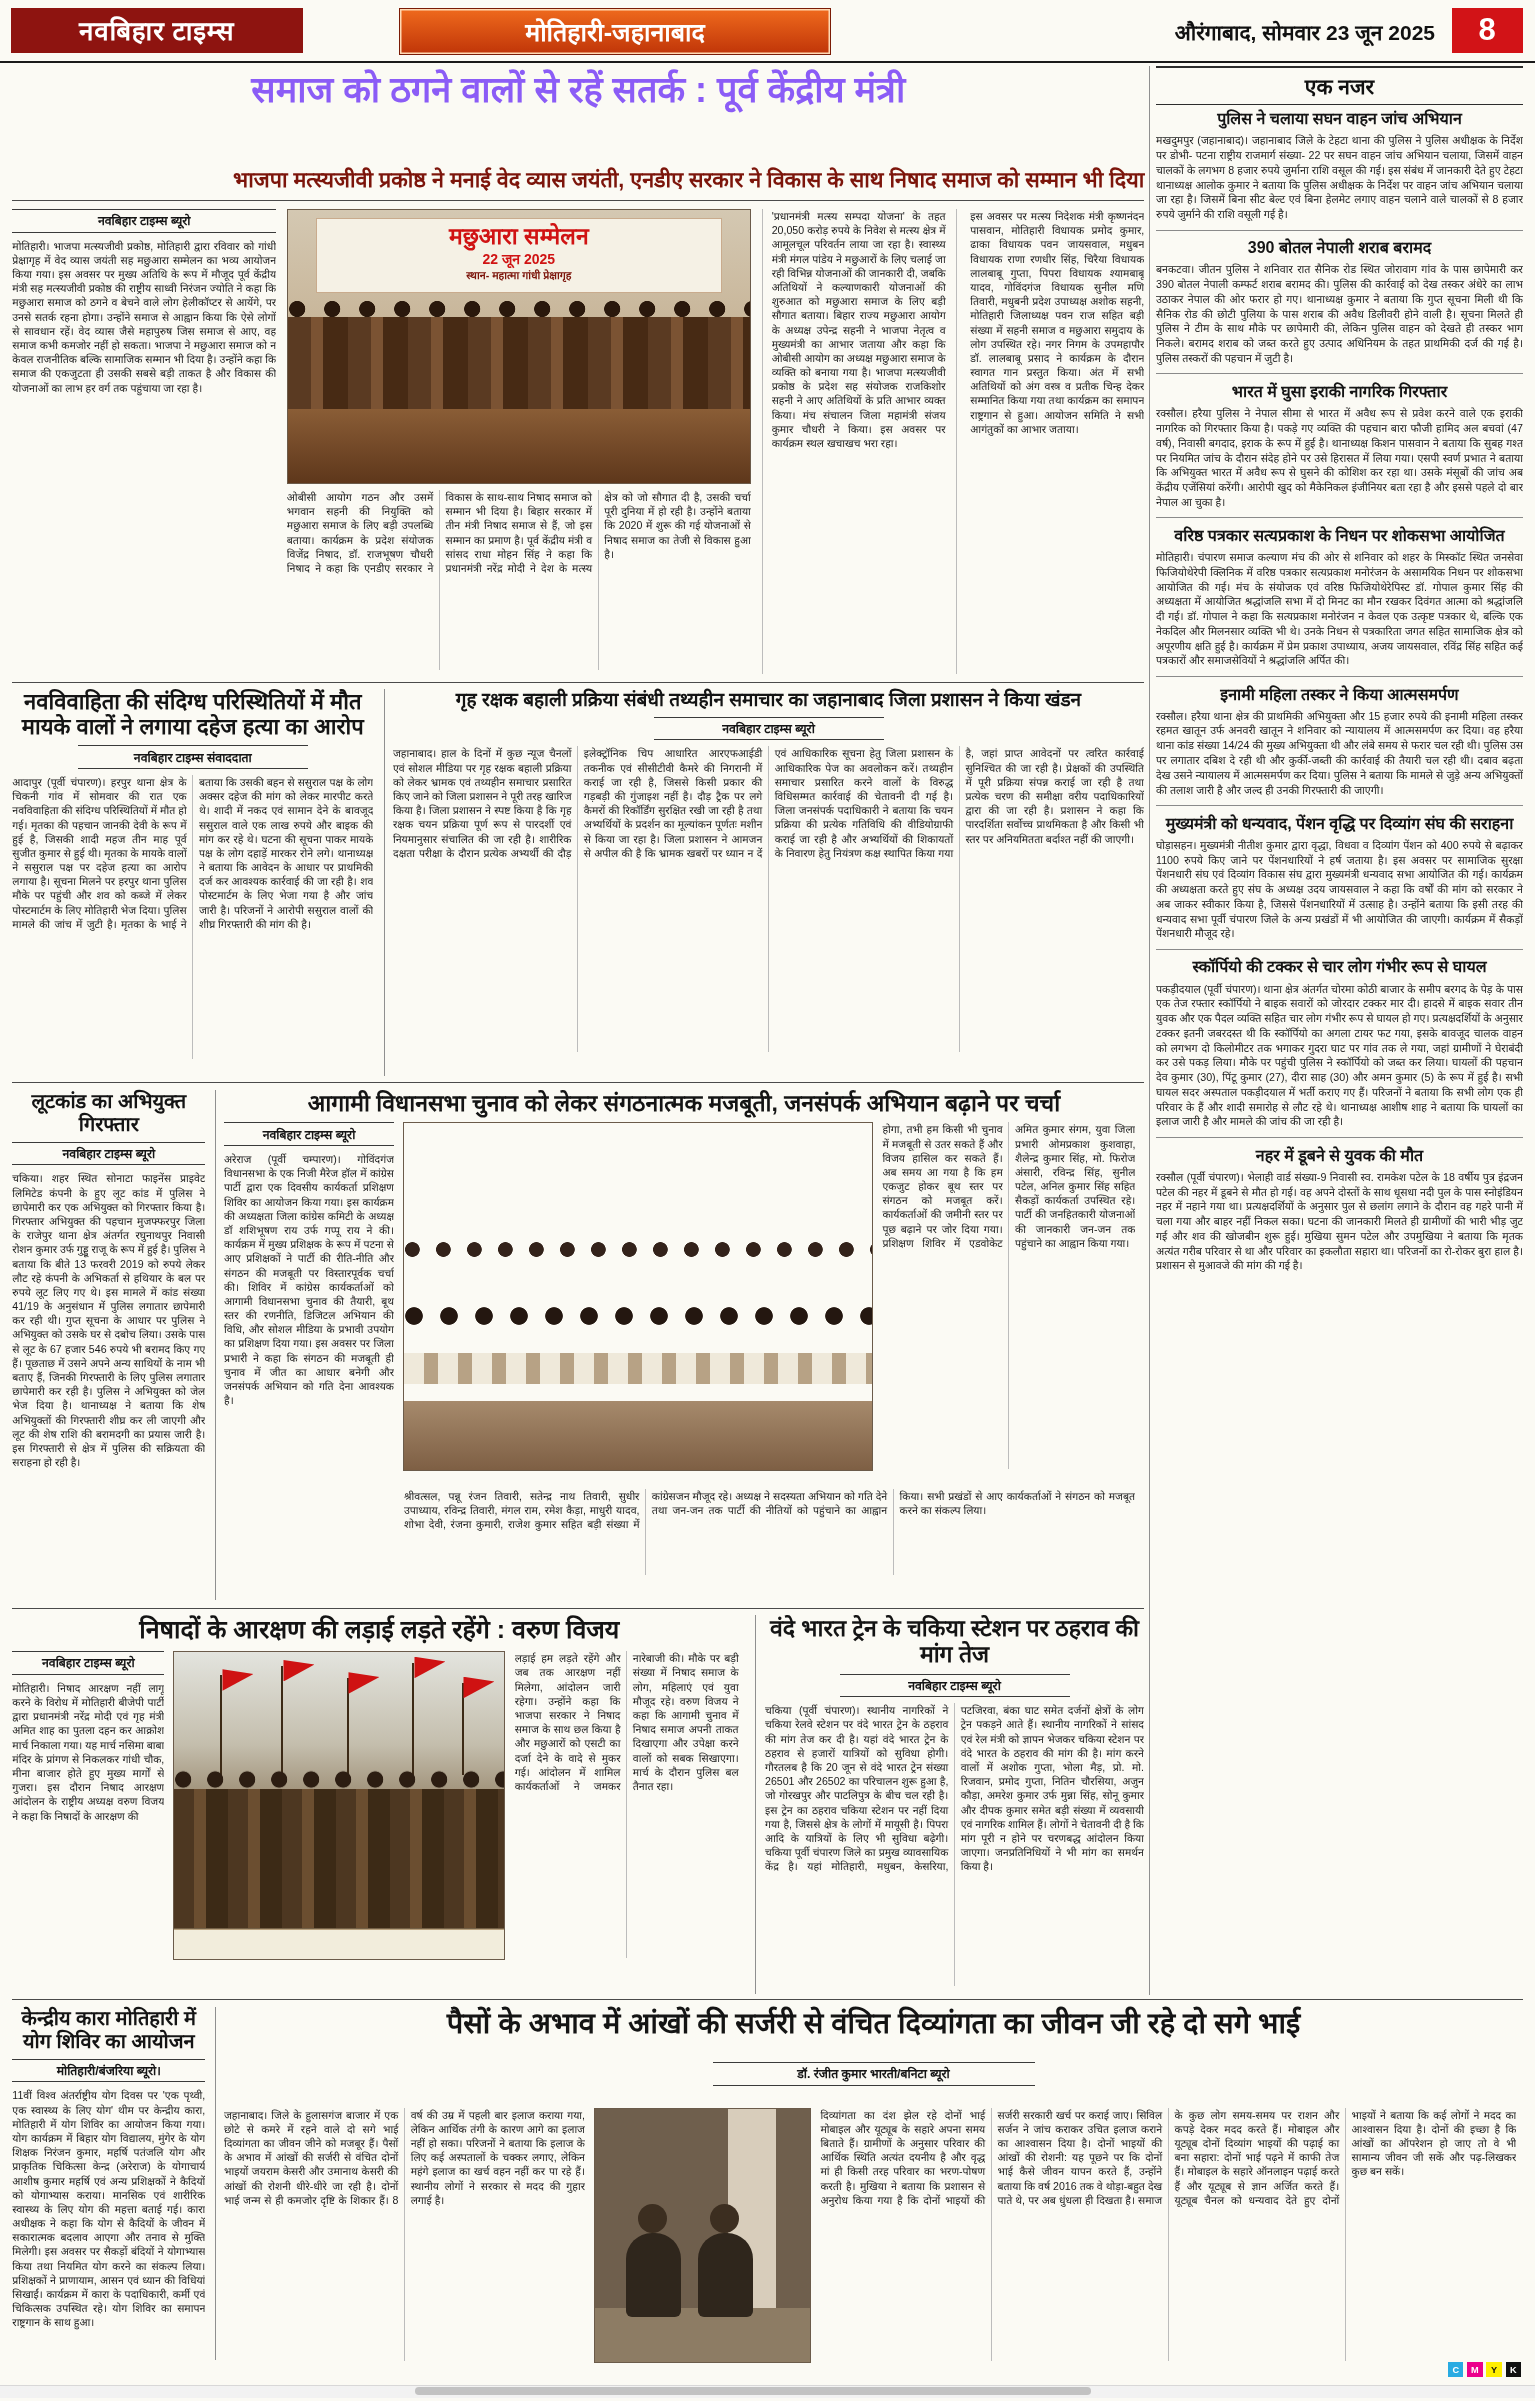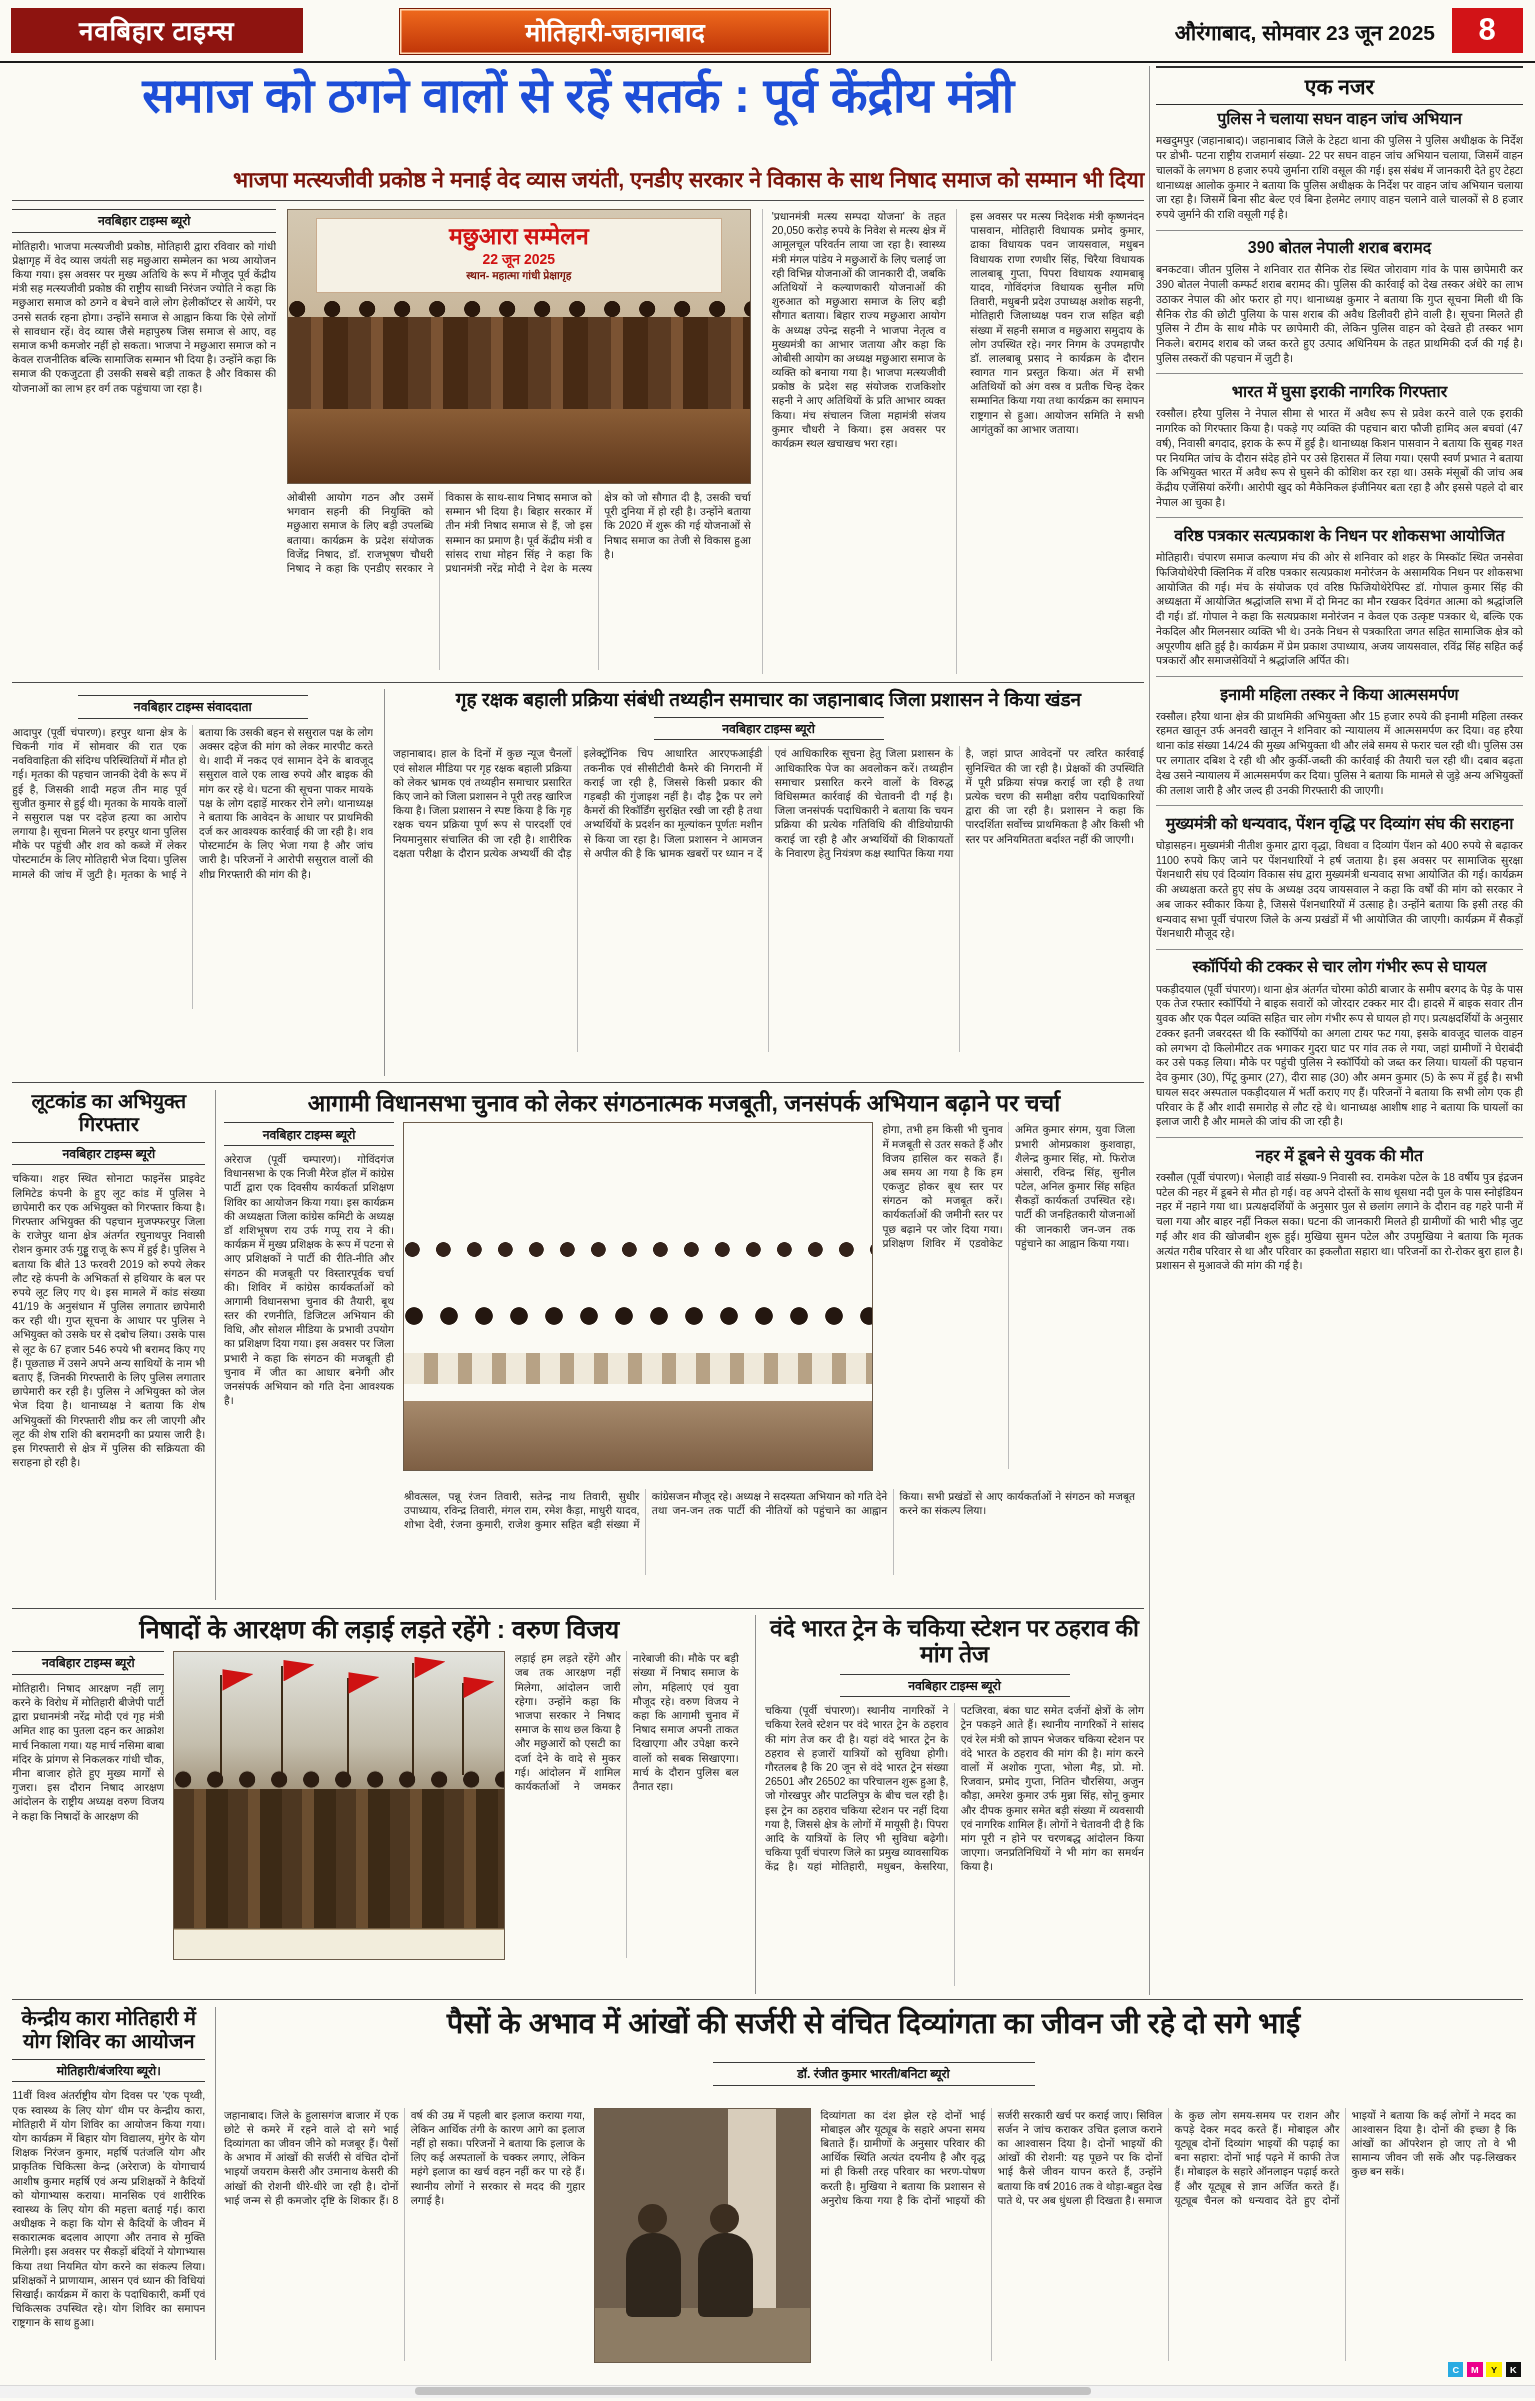--- a/index.html
+++ b/index.html
@@ -14,21 +14,21 @@
   .masthead{position:absolute;left:10.7px;top:7.7px;width:292px;height:45px;background:#8e1410;color:#fff;
     font-size:26px;font-weight:bold;display:flex;align-items:center;justify-content:center;letter-spacing:0.8px}
   .edition{position:absolute;left:399px;top:7.7px;width:430px;height:45px;
     background:linear-gradient(#ef6a1d,#c03508);border:1.5px solid #7a1b05;box-shadow:inset 0 0 0 1.5px #ffd9b3;
     color:#fff;font-size:25px;font-weight:bold;display:flex;align-items:center;justify-content:center}
   .dateline{position:absolute;right:100px;top:18.4px;font-size:21px;font-weight:bold;color:#111}
   .pagenum{position:absolute;right:12.3px;top:7.7px;width:71px;height:45px;background:#d21317;color:#fff;
     font-size:31px;font-weight:bold;display:flex;align-items:center;justify-content:center}
   
   .headline{font-weight:bold;text-align:center;line-height:1.14;color:#141414}
-  .lead-headline{font-size:48px;color:#1d4ed8;line-height:1.05}
+  .lead-headline{font-size:36px;color:#8b5cf6;line-height:1.05}
   .lead-subhead{font-size:21.5px;color:#7c150b;font-weight:bold;text-align:right}
   .byline{font-weight:bold;text-align:center;font-size:12.3px;border-top:1.2px solid #3a3a3a;border-bottom:1.2px solid #3a3a3a;
     padding:2.3px 0;margin:0 0 6.1px 0;overflow:hidden;white-space:nowrap}
   .bodytext{font-size:10.6px;line-height:1.34;text-align:justify;overflow:hidden;color:#1b1b1b}
   .cols2{column-count:2;column-gap:12.3px;column-rule:0.8px solid #bcbcbc}
   .cols3{column-count:3;column-gap:12.3px;column-rule:0.8px solid #bcbcbc}
   .cols4{column-count:4;column-gap:12.3px;column-rule:0.8px solid #bcbcbc}
   .vline{position:absolute;width:0;border-left:1.2px solid #8f8f8f}
   .hline{position:absolute;height:0;border-top:1.5px solid #4a4a4a}
   .flexrow{display:flex}
@@ -116,20 +116,21 @@
     <div class="bodytext" style="height:461px">'प्रधानमंत्री मत्स्य सम्पदा योजना' के तहत 20,050 करोड़ रुपये के निवेश से मत्स्य क्षेत्र में आमूलचूल परिवर्तन लाया जा रहा है। स्वास्थ्य मंत्री मंगल पांडेय ने मछुआरों के लिए चलाई जा रही विभिन्न योजनाओं की जानकारी दी, जबकि अतिथियों ने कल्याणकारी योजनाओं की शुरुआत को मछुआरा समाज के लिए बड़ी सौगात बताया। बिहार राज्य मछुआरा आयोग के अध्यक्ष उपेन्द्र सहनी ने भाजपा नेतृत्व व मुख्यमंत्री का आभार जताया और कहा कि ओबीसी आयोग का अध्यक्ष मछुआरा समाज के व्यक्ति को बनाया गया है। भाजपा मत्स्यजीवी प्रकोष्ठ के प्रदेश सह संयोजक राजकिशोर सहनी ने आए अतिथियों के प्रति आभार व्यक्त किया। मंच संचालन जिला महामंत्री संजय कुमार चौधरी ने किया। इस अवसर पर कार्यक्रम स्थल खचाखच भरा रहा।</div>
   </div>
   <div style="width:180px;border-left:0.8px solid #bcbcbc;padding-left:13px">
     <div class="bodytext" style="height:461px">इस अवसर पर मत्स्य निदेशक मंत्री कृष्णनंदन पासवान, मोतिहारी विधायक प्रमोद कुमार, ढाका विधायक पवन जायसवाल, मधुबन विधायक राणा रणधीर सिंह, चिरैया विधायक लालबाबू गुप्ता, पिपरा विधायक श्यामबाबू यादव, गोविंदगंज विधायक सुनील मणि तिवारी, मधुबनी प्रदेश उपाध्यक्ष अशोक सहनी, मोतिहारी जिलाध्यक्ष पवन राज सहित बड़ी संख्या में सहनी समाज व मछुआरा समुदाय के लोग उपस्थित रहे। नगर निगम के उपमहापौर डॉ. लालबाबू प्रसाद ने कार्यक्रम के दौरान स्वागत गान प्रस्तुत किया। अंत में सभी अतिथियों को अंग वस्त्र व प्रतीक चिन्ह देकर सम्मानित किया गया तथा कार्यक्रम का समापन राष्ट्रगान से हुआ। आयोजन समिति ने सभी आगंतुकों का आभार जताया।</div>
   </div>
 </div>
 
 <div class="hline" style="left:12.3px;top:682px;width:1132px"></div>
 
 <div class="abs" style="left:12.3px;top:689px;width:361px;height:387px">
+  <div class="headline" style="font-size:22px">नवविवाहिता की संदिग्ध परिस्थितियों में मौत मायके वालों ने लगाया दहेज हत्या का आरोप</div>
   <div class="byline" style="width:230px;margin:6.1px auto">नवबिहार टाइम्स संवाददाता</div>
   <div class="bodytext cols2" style="height:284px">आदापुर (पूर्वी चंपारण)। हरपुर थाना क्षेत्र के चिकनी गांव में सोमवार की रात एक नवविवाहिता की संदिग्ध परिस्थितियों में मौत हो गई। मृतका की पहचान जानकी देवी के रूप में हुई है, जिसकी शादी महज तीन माह पूर्व सुजीत कुमार से हुई थी। मृतका के मायके वालों ने ससुराल पक्ष पर दहेज हत्या का आरोप लगाया है। सूचना मिलने पर हरपुर थाना पुलिस मौके पर पहुंची और शव को कब्जे में लेकर पोस्टमार्टम के लिए मोतिहारी भेज दिया। पुलिस मामले की जांच में जुटी है। मृतका के भाई ने बताया कि उसकी बहन से ससुराल पक्ष के लोग अक्सर दहेज की मांग को लेकर मारपीट करते थे। शादी में नकद एवं सामान देने के बावजूद ससुराल वाले एक लाख रुपये और बाइक की मांग कर रहे थे। घटना की सूचना पाकर मायके पक्ष के लोग दहाड़ें मारकर रोने लगे। थानाध्यक्ष ने बताया कि आवेदन के आधार पर प्राथमिकी दर्ज कर आवश्यक कार्रवाई की जा रही है। शव पोस्टमार्टम के लिए भेजा गया है और जांच जारी है। परिजनों ने आरोपी ससुराल वालों की शीघ्र गिरफ्तारी की मांग की है।</div>
 </div>
 <div class="vline" style="left:384px;top:689px;height:387px"></div>
 <div class="abs" style="left:393px;top:689px;width:751px;height:387px">
   <div class="headline" style="font-size:19px">गृह रक्षक बहाली प्रक्रिया संबंधी तथ्यहीन समाचार का जहानाबाद जिला प्रशासन ने किया खंडन</div>
   <div class="byline" style="width:230px;margin:6.1px auto">नवबिहार टाइम्स ब्यूरो</div>
   <div class="bodytext cols4" style="height:306px">जहानाबाद। हाल के दिनों में कुछ न्यूज चैनलों एवं सोशल मीडिया पर गृह रक्षक बहाली प्रक्रिया को लेकर भ्रामक एवं तथ्यहीन समाचार प्रसारित किए जाने को जिला प्रशासन ने पूरी तरह खारिज किया है। जिला प्रशासन ने स्पष्ट किया है कि गृह रक्षक चयन प्रक्रिया पूर्ण रूप से पारदर्शी एवं नियमानुसार संचालित की जा रही है। शारीरिक दक्षता परीक्षा के दौरान प्रत्येक अभ्यर्थी की दौड़ इलेक्ट्रॉनिक चिप आधारित आरएफआईडी तकनीक एवं सीसीटीवी कैमरे की निगरानी में कराई जा रही है, जिससे किसी प्रकार की गड़बड़ी की गुंजाइश नहीं है। दौड़ ट्रैक पर लगे कैमरों की रिकॉर्डिंग सुरक्षित रखी जा रही है तथा अभ्यर्थियों के प्रदर्शन का मूल्यांकन पूर्णतः मशीन से किया जा रहा है। जिला प्रशासन ने आमजन से अपील की है कि भ्रामक खबरों पर ध्यान न दें एवं आधिकारिक सूचना हेतु जिला प्रशासन के आधिकारिक पेज का अवलोकन करें। तथ्यहीन समाचार प्रसारित करने वालों के विरुद्ध विधिसम्मत कार्रवाई की चेतावनी दी गई है। जिला जनसंपर्क पदाधिकारी ने बताया कि चयन प्रक्रिया की प्रत्येक गतिविधि की वीडियोग्राफी कराई जा रही है और अभ्यर्थियों की शिकायतों के निवारण हेतु नियंत्रण कक्ष स्थापित किया गया है, जहां प्राप्त आवेदनों पर त्वरित कार्रवाई सुनिश्चित की जा रही है। प्रेक्षकों की उपस्थिति में पूरी प्रक्रिया संपन्न कराई जा रही है तथा प्रत्येक चरण की समीक्षा वरीय पदाधिकारियों द्वारा की जा रही है। प्रशासन ने कहा कि पारदर्शिता सर्वोच्च प्राथमिकता है और किसी भी स्तर पर अनियमितता बर्दाश्त नहीं की जाएगी।</div>
 </div>
 

